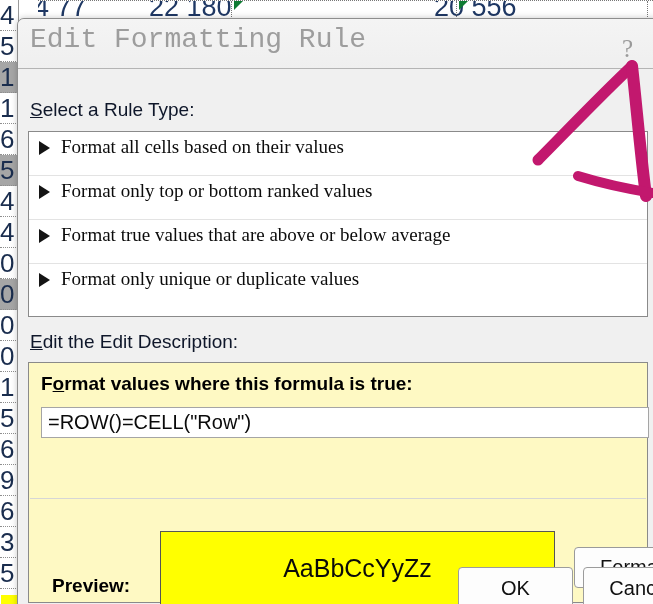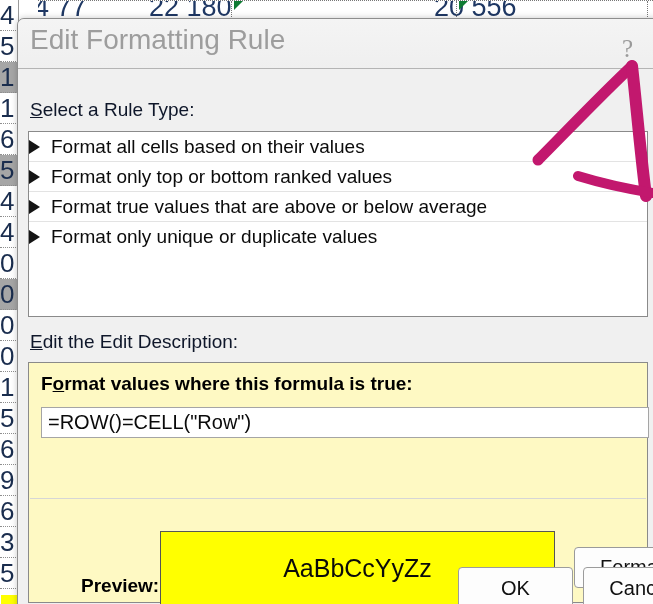--- a/index.html
+++ b/index.html
@@ -119,21 +119,21 @@
     height: 50px;
     background: linear-gradient(to bottom, #f4f4f4 0%, #efefef 100%);
     border-radius: 6px 6px 0 0;
   }
   .dlg-title {
     position: absolute;
     left: 12px;
     top: 5px;
     font-size: 28px;
     color: #9d9d9d;
-    font-family: Liberation Sans, sans-serif;
+    font-family: Liberation Mono, monospace;
     white-space: nowrap;
     letter-spacing: 0px;
   }
   .dlg-help {
     position: absolute;
     right: 43px;
     top: 16px;
     font-size: 25px;
     color: #9a9a9a;
     cursor: pointer;
@@ -169,29 +169,30 @@
     left: 10px;
     top: 62px;
     width: 620px;
     height: 186px;
     background: #ffffff;
     border: 1px solid #8a8a8a;
     box-sizing: border-box;
     overflow: hidden;
   }
   .rule-item {
-    height: 30px;
+    height: 44px;
     line-height: 30px;
     border-bottom: 1px solid #e3e3e3;
     box-sizing: border-box;
     font-size: 19px;
     color: #0b0b0b;
+    padding-left: 10px;
     white-space: nowrap;
     cursor: default;
-    font-family: Liberation Sans, sans-serif;
+    font-family: Liberation Serif, serif;
   }
   .rule-item:last-child { border-bottom: none; }
   .rule-item.selected {
     background: #dcdce4;
   }
   .rule-item .tri {
     display: inline-block;
     width: 0; height: 0;
     border-left: 11px solid #141414;
     border-top: 7px solid transparent;
@@ -253,21 +254,20 @@
   }
 
   .preview-label {
     position: absolute;
     left: 23px;
     top: 212px;
     font-size: 19px;
     font-weight: bold;
     color: #000;
     font-family: "Liberation Sans", sans-serif;
-    margin-left: 29px;
   }
   .preview-swatch {
     position: absolute;
     left: 131px;
     top: 168px;
     width: 395px;
     height: 75px;
     background: #ffff00;
     border: 1px solid #555555;
     box-sizing: border-box;

